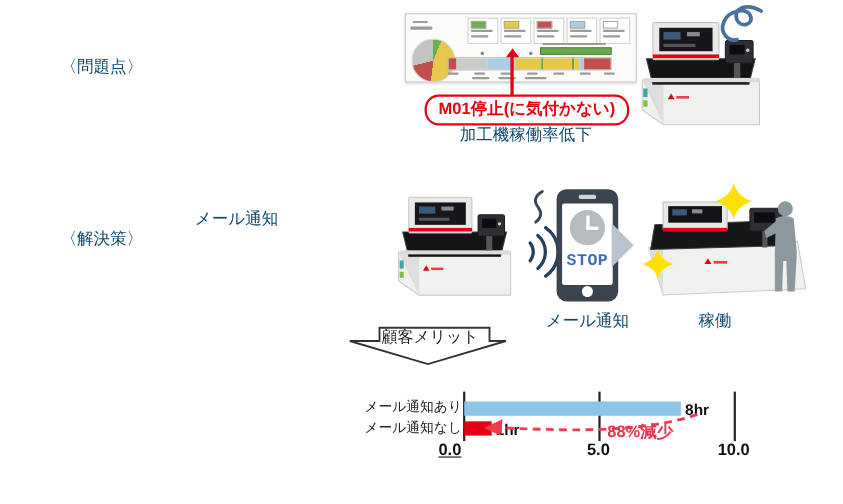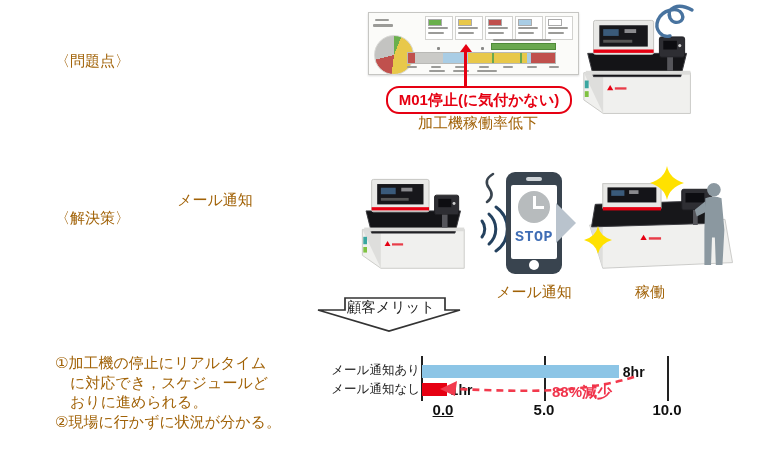--- a/index.html
+++ b/index.html
@@ -1,19 +1,19 @@
 <!DOCTYPE html>
 <html><head>
 <meta charset="utf-8">
 <style>
   html,body{margin:0;padding:0;background:#fff;}
   .stage{position:relative;width:766px;height:458px;background:#fff;overflow:hidden;
          font-family:"Liberation Sans","DejaVu Sans",sans-serif;color:#222;}
   .abs{position:absolute;}
-  .jp{font-size:15px;line-height:21px;color:#a16207;flex-direction:column;}
+  .jp{font-size:15px;line-height:21px;color:#0c4a6e;flex-direction:column;}
   .pre{white-space:pre-line;}
   .center{text-align:center;}
 
   
   .heading{display:flex;gap:2px;}
   .heading .hl{flex:0 0 auto;}
 
   
   .dashboard{left:368px;top:12px;width:209px;height:61px;background:#fbfbf9;
              border:1px solid #c6c6c3;box-shadow:0 1px 2px rgba(0,0,0,.15);}
@@ -232,24 +232,20 @@
     </svg>
   <div class="abs jp center" style="left:608px;top:281px;width:84px;">稼働</div>
 
   <div class="abs" style="left:316px;top:296px;width:146px;height:37px;">
     <svg width="146" height="37" viewBox="0 0 146 37">
       <polygon points="2,14 29,14 29,2 129,2 129,14 144,14 73,35" fill="#ffffff" stroke="#333" stroke-width="1.7" stroke-linejoin="miter"></polygon>
     </svg>
     <div class="abs center" style="left:24px;top:2px;width:102px;font-size:14.5px;line-height:19px;color:#222;">顧客メリット</div>
   </div>
 
-  <div class="abs jp pre" style="left:55px;top:353px;line-height:19.5px;">①加工機の停止にリアルタイム
-　に対応でき，スケジュールど
-　おりに進められる。
-②現場に行かずに状況が分かる。</div>
 
   <div class="abs chart-cats pre" id="chart-cats">メール通知あり
 メール通知なし</div>
 
   <div class="abs axis-zone">
     <div id="chart-ticklines">
         <div class="tickline" style="left: 0px;"></div>
         <div class="tickline" style="left: 123px;"></div>
         <div class="tickline" style="left: 246px;"></div>
       </div>
@@ -266,16 +262,16 @@
   </div>
 
   <svg class="abs" style="left:432px;top:372px;" width="212" height="28" viewBox="0 0 212 28">
     <path d="M202,5 C150,21 95,20 26,17" fill="none" stroke="#f23a4d" stroke-width="2.6" stroke-dasharray="7,5"></path>
     <polygon points="8,17 25,9 23,24" fill="#f23a4d"></polygon>
   </svg>
   <div class="abs pct">88%減少</div>
 
   <div id="chart-ticklabels"></div>
 
-<div class="abs tick-label" style="left: 423px; text-decoration: underline;">0.0</div>
+<div class="abs tick-label" style="left: 389px; text-decoration: underline;">0.0</div>
     <div class="abs tick-label" style="left: 524px;">5.0</div>
     <div class="abs tick-label" style="left: 647px;">10.0</div>
   </div>
 
 </body></html>

